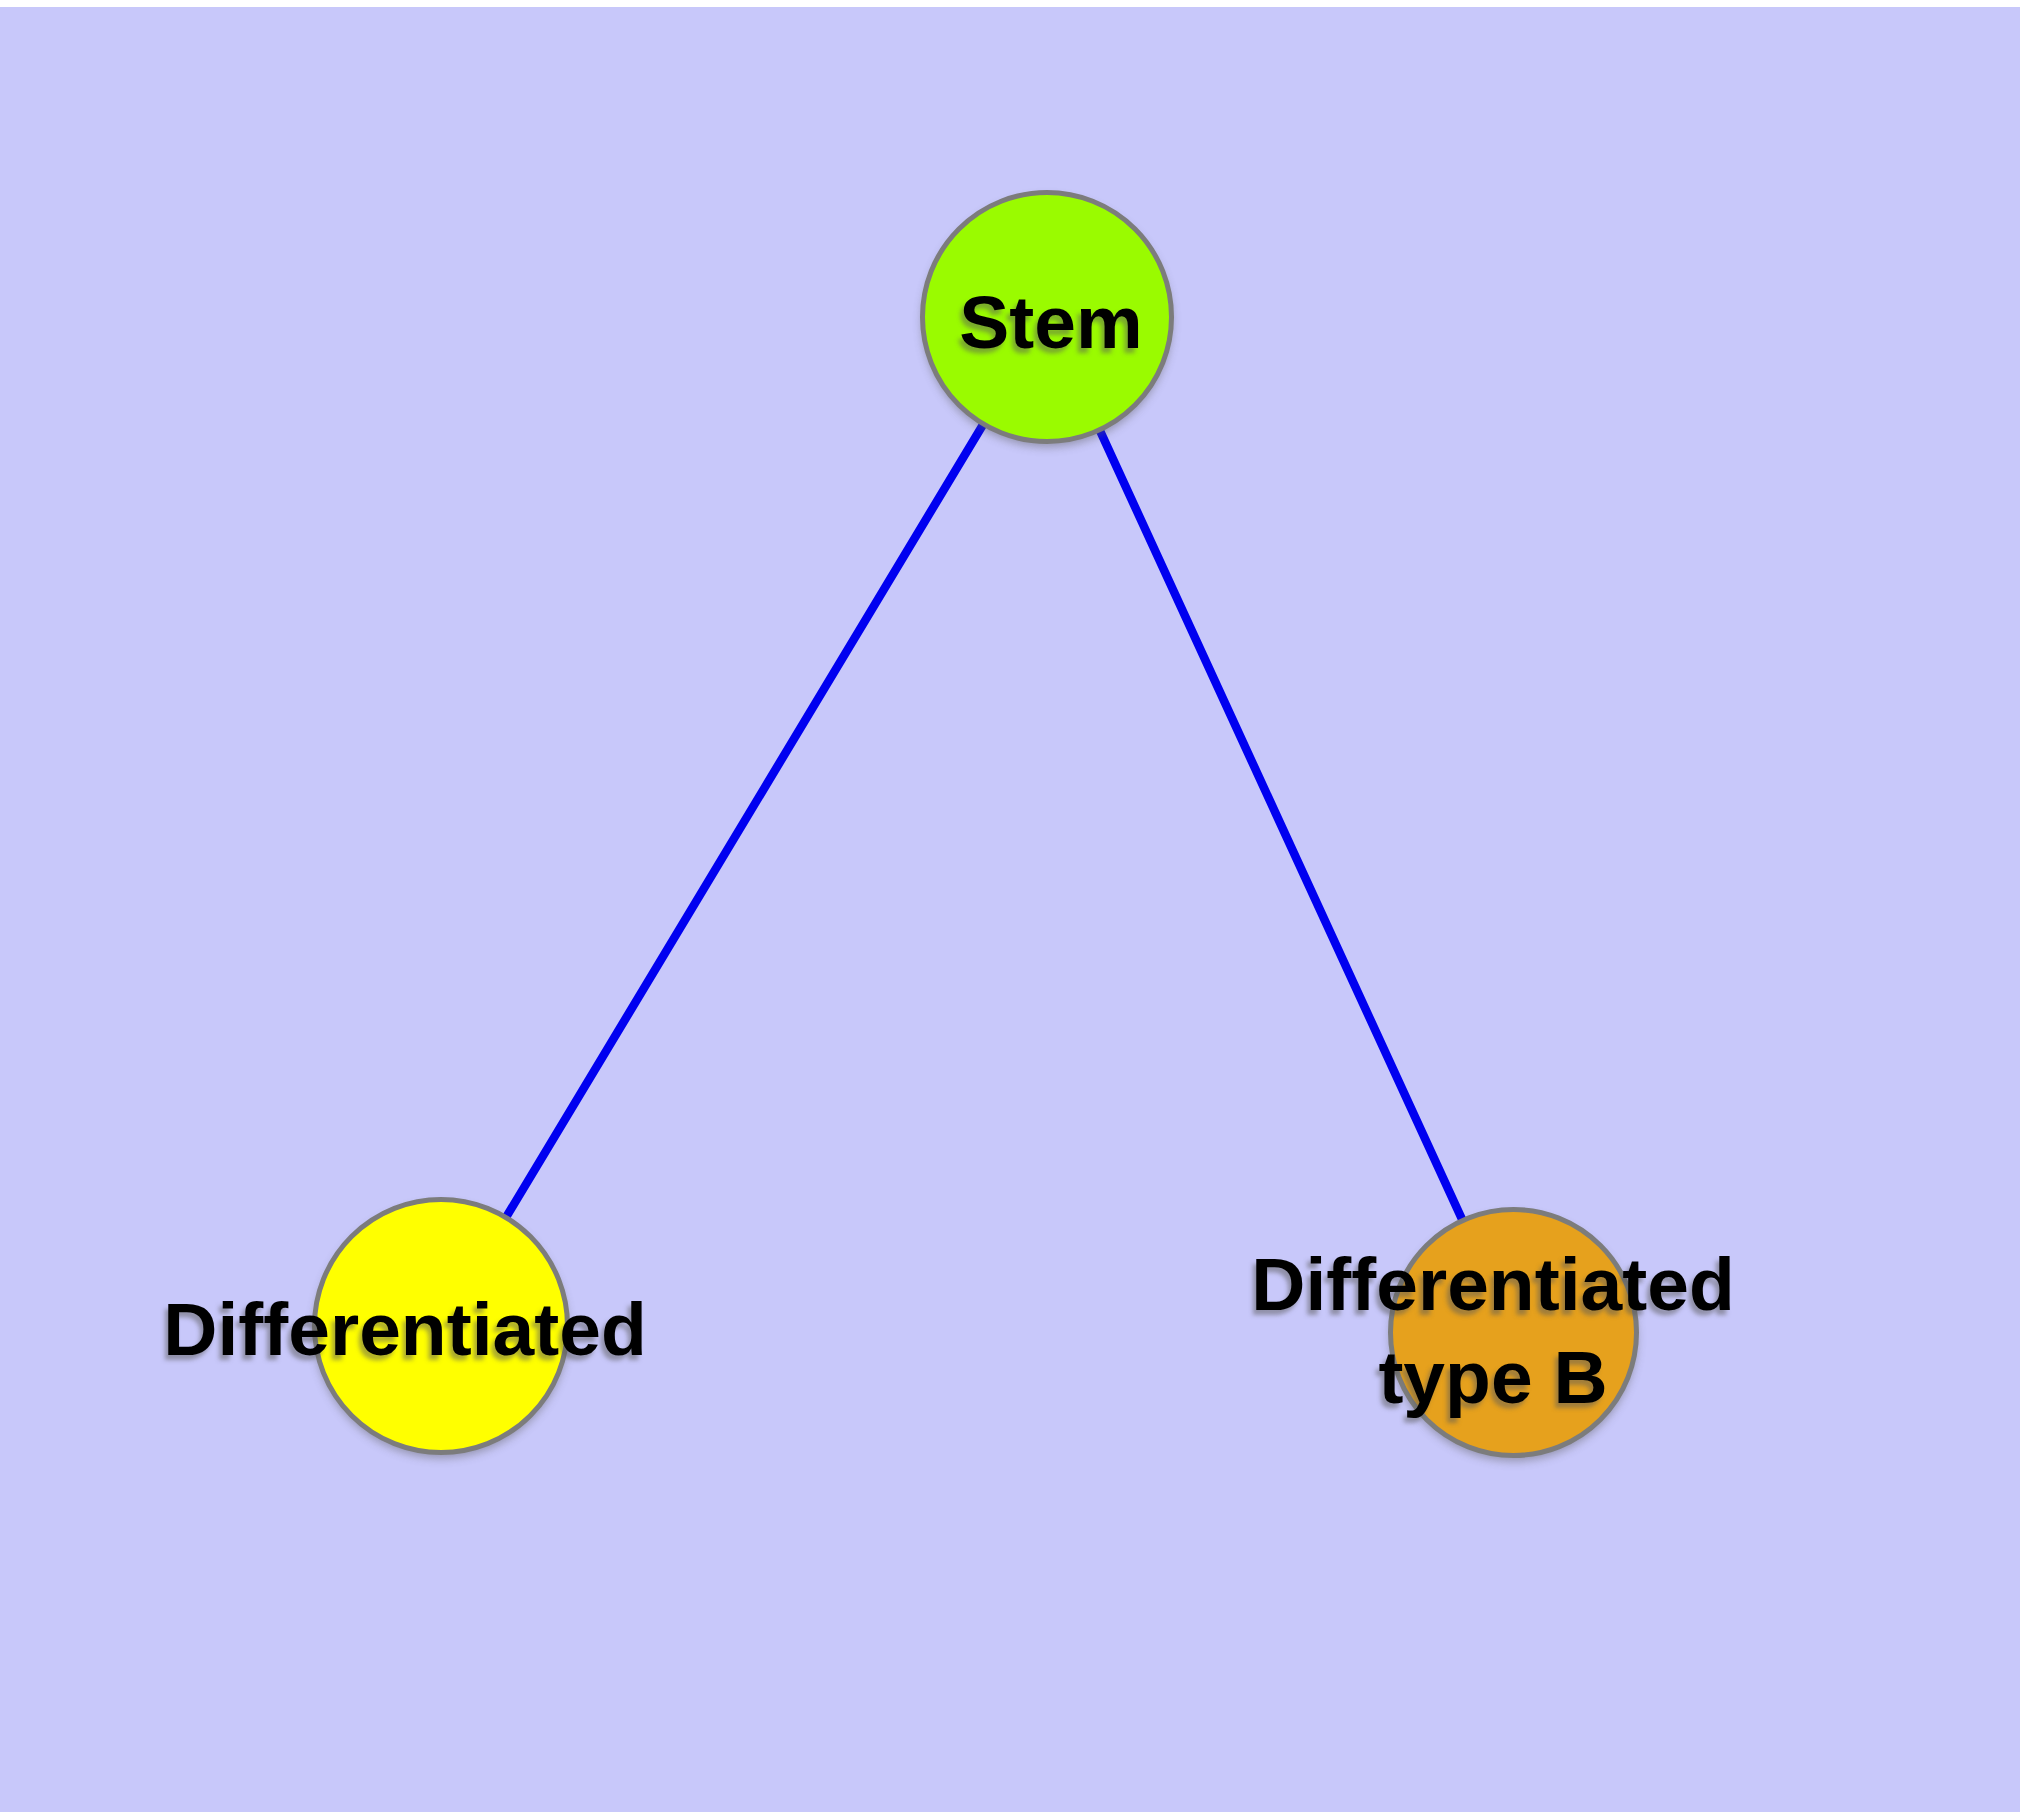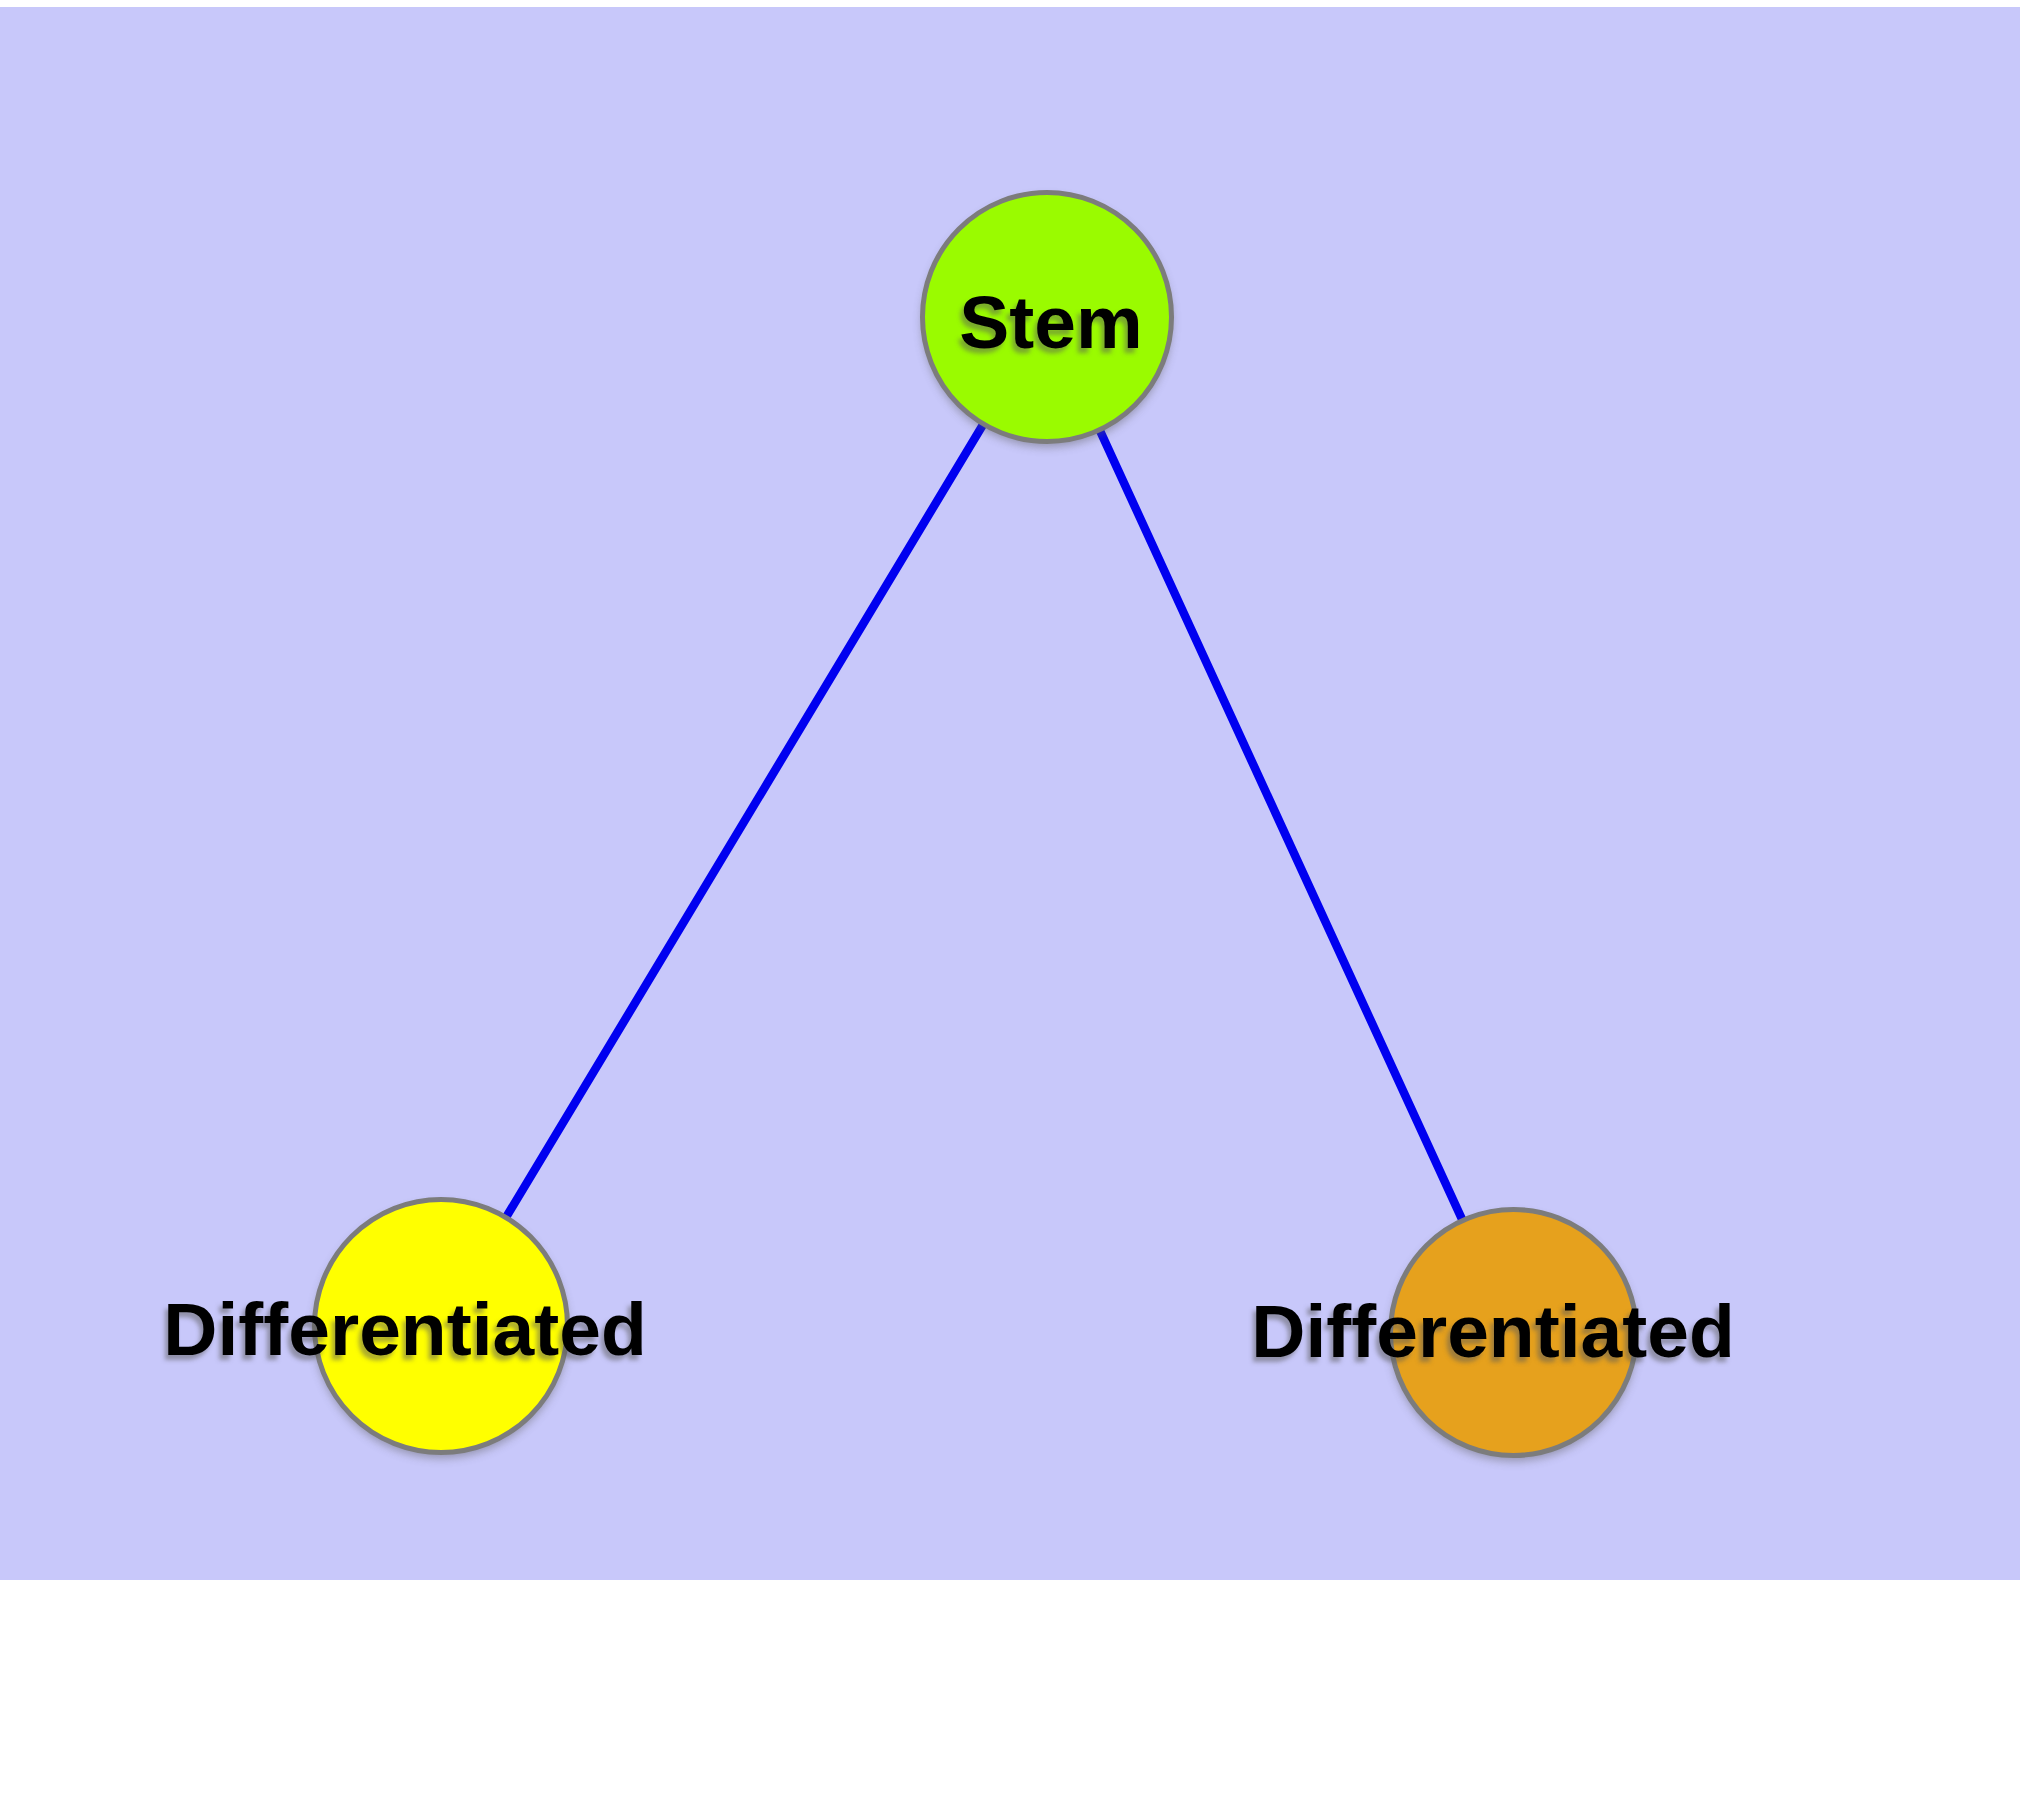--- a/index.html
+++ b/index.html
@@ -4,21 +4,21 @@
 <style>
   html, body {
     margin: 0;
     padding: 0;
     background: #ffffff;
     font-family: "Liberation Sans", "DejaVu Sans", sans-serif;
   }
   .stage {
     position: relative;
     width: 2021px;
-    height: 1580px;
+    height: 1812px;
     background: #ffffff;
     overflow: hidden;
   }
   
   .panel {
     position: absolute;
     left: 0;
     top: 6.8px;
     width: 2021px;
     height: 1805px;
@@ -78,16 +78,17 @@
   <div class="node node-type-b" style="background-color: rgb(230, 161, 29); border-color: rgb(124, 124, 124);"></div>
 
   <div class="node-label label-stem" style="color: rgb(0, 0, 0);">Stem</div>
 
   <div class="node-label label-type-a" style="color: rgb(0, 0, 0);">
     <div>Differentiated</div>
   </div>
 
   <div class="node-label label-type-b" style="color: rgb(0, 0, 0);">
     <div>Differentiated</div>
+    <div>type B</div>
   </div>
 
 </div>
 
 
 </body></html>

